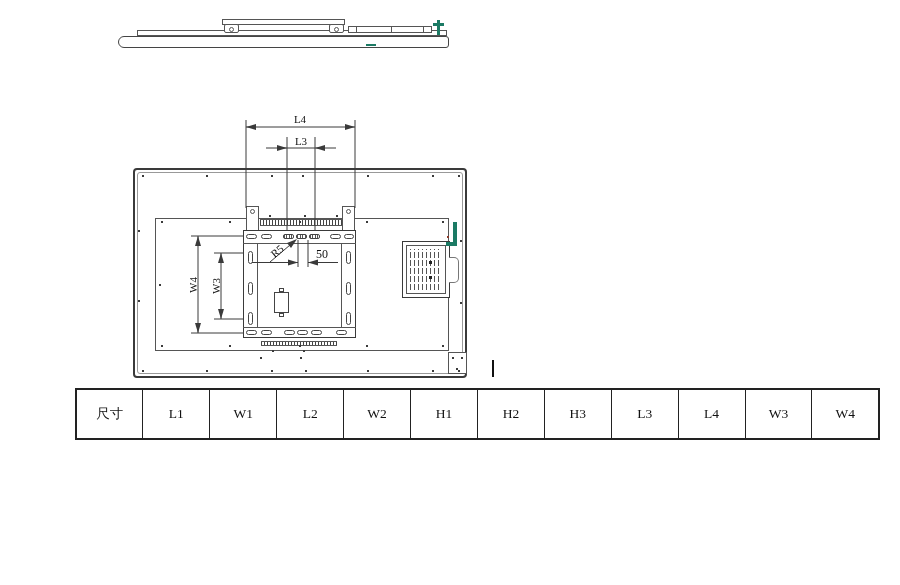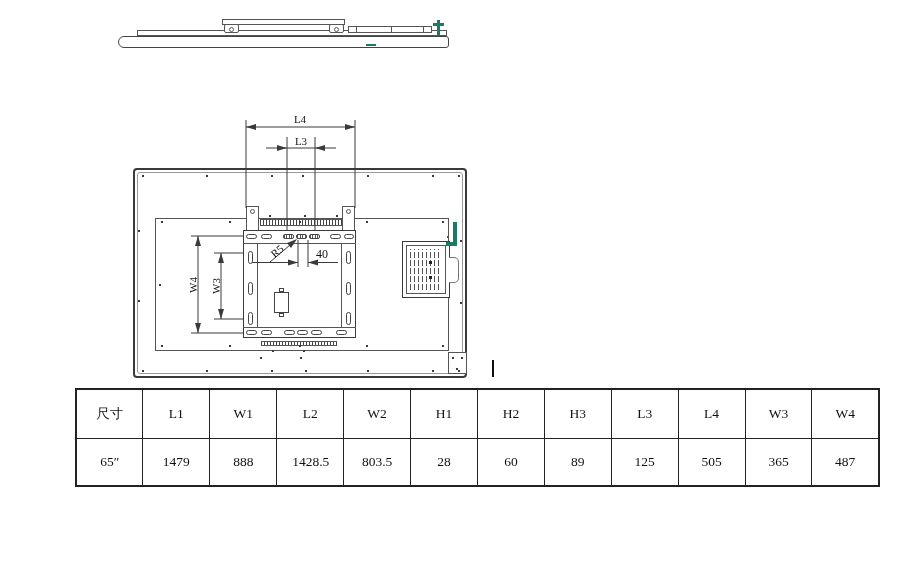--- a/index.html
+++ b/index.html
@@ -208,21 +208,21 @@
       <line x1="270" y1="262" x2="290" y2="245"></line>
       <polygon points="297,239 291,248 287,243"></polygon>
     </g>
   </svg>
 
   <div class="dim-label" style="left:300px;top:119px;">L4</div>
   <div class="dim-label" style="left:301px;top:141px;">L3</div>
   <div class="dim-label" style="left:193px;top:285px;transform:translate(-50%,-50%) rotate(-90deg);">W4</div>
   <div class="dim-label" style="left:216px;top:286px;transform:translate(-50%,-50%) rotate(-90deg);">W3</div>
   <div class="dim-label" style="left:277px;top:251px;transform:translate(-50%,-50%) rotate(-40deg);">R5</div>
-  <div class="dim-label" style="left:322px;top:254px;font-size:12px;">40</div>
+  <div class="dim-label" style="left:322px;top:254px;font-size:12px;">50</div>
 
   <div class="abs" style="left:492px;top:360px;width:2px;height:17px;background:#111;"></div>
 
   <table class="spec-table">
     <thead>
       <tr>
         <th>尺寸</th>
         <th>L1</th>
         <th>W1</th>
         <th>L2</th>
@@ -230,30 +230,16 @@
         <th>H1</th>
         <th>H2</th>
         <th>H3</th>
         <th>L3</th>
         <th>L4</th>
         <th>W3</th>
         <th>W4</th>
       </tr>
     </thead>
     <tbody>
-      <tr>
-        <td>65″</td>
-        <td>1479</td>
-        <td>888</td>
-        <td>1428.5</td>
-        <td>803.5</td>
-        <td>28</td>
-        <td>60</td>
-        <td>89</td>
-        <td>125</td>
-        <td>505</td>
-        <td>365</td>
-        <td>487</td>
-      </tr>
     </tbody>
   </table>
 
 </div>
 
 </body></html>

